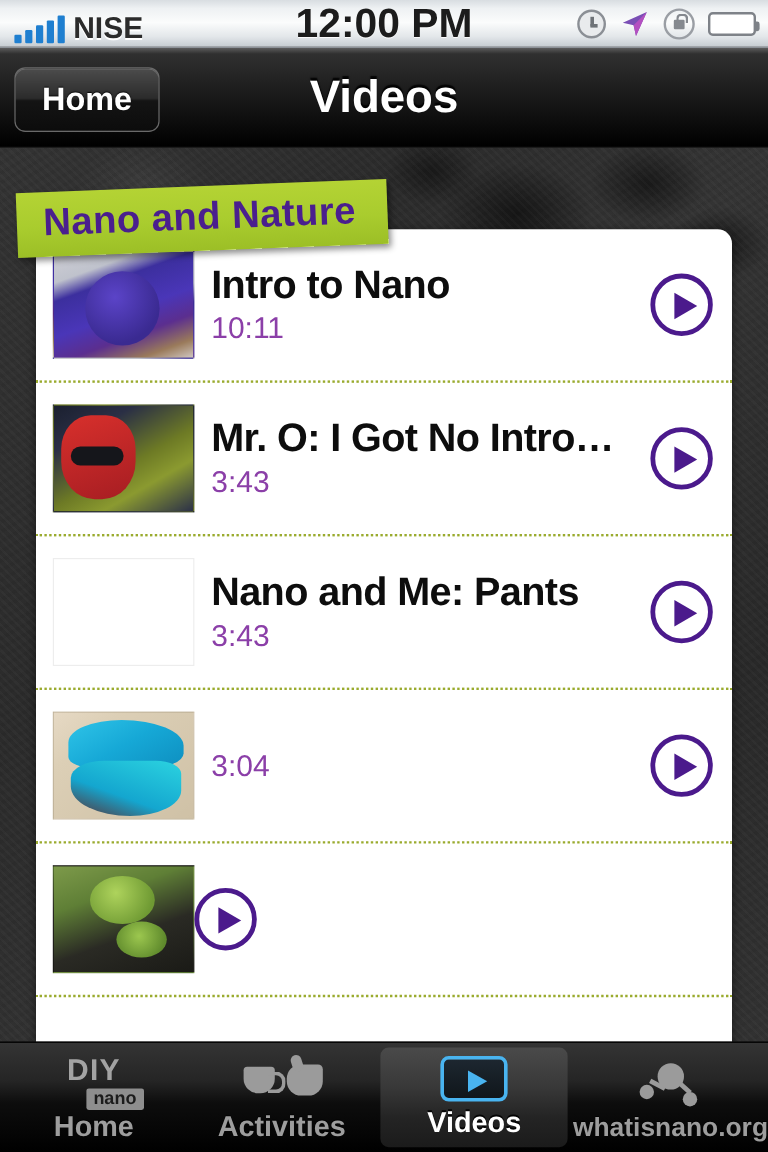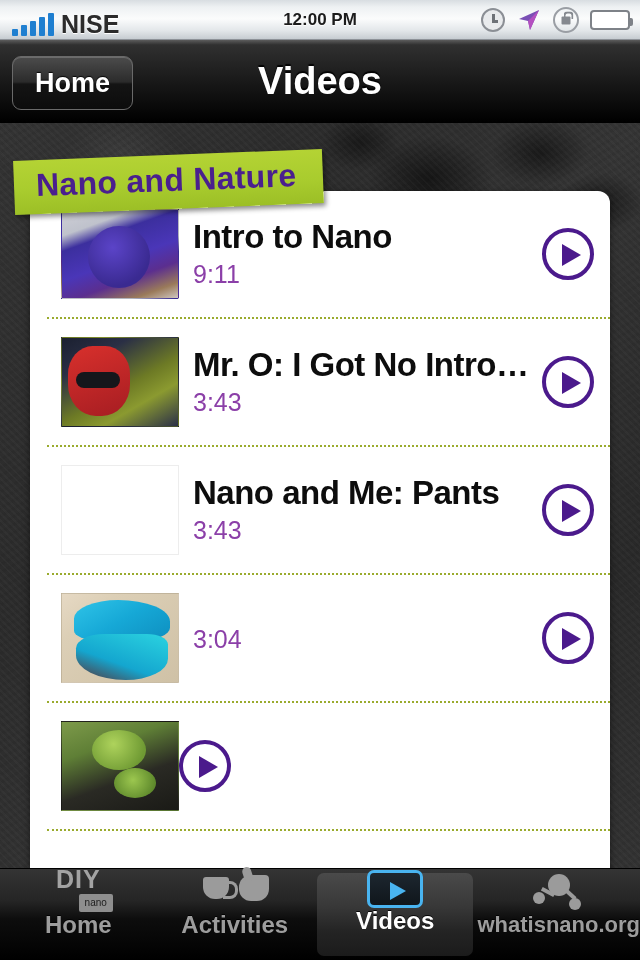--- a/index.html
+++ b/index.html
@@ -24,21 +24,21 @@
   .sig-bars i:nth-child(2){height:11px;}
   .sig-bars i:nth-child(3){height:15px;}
   .sig-bars i:nth-child(4){height:19px;}
   .sig-bars i:nth-child(5){height:23px;}
   .carrier{
     font-size:25px; font-weight:bold; color:#2b2b2b; letter-spacing:0px;
     line-height:24px; text-shadow:0 1px 0 #fff;
   }
   .sb-time{
     position:absolute; left:0; width:640px; text-align:center;
-    font-size:17px; font-weight:bold; color:#1c1c1c; text-shadow:0 1px 0 rgba(255,255,255,.85);
+    font-size:34px; font-weight:bold; color:#1c1c1c; text-shadow:0 1px 0 rgba(255,255,255,.85);
     line-height:40px;
   }
   .sb-right{ position:absolute; right:10px; top:0; height:40px; display:flex; align-items:center; gap:11px;}
   .icon-clock{ width:24px; height:24px; border-radius:50%; border:2.5px solid #8b8f95; position:relative; background:#e9ebed;}
   .icon-clock:before{ content:""; position:absolute; left:9px; top:4px; width:2.5px; height:8px; background:#6e7277;}
   .icon-clock:after{ content:""; position:absolute; left:9px; top:10px; width:6px; height:2.5px; background:#6e7277;}
   .icon-loc{ width:26px; height:26px; position:relative;}
   .icon-rotlock{ width:26px; height:26px; border-radius:50%; border:2.5px solid #9a9ea4; position:relative;}
   .icon-rotlock .lk{ position:absolute; left:50%; top:50%; transform:translate(-50%,-45%); width:9px; height:8px; background:#85898f; border-radius:1px;}
   .icon-rotlock .lk:before{ content:""; position:absolute; left:1.5px; top:-5px; width:6px; height:6px; border:2px solid #85898f; border-bottom:none; border-radius:4px 4px 0 0;}
@@ -104,21 +104,20 @@
     display:block; color:#4a1f8e; font-size:32px; font-weight:bold;
     letter-spacing:.3px; white-space:nowrap;
   }
 
   
   .card{
     position:absolute; left:30px; top:68px; width:580px; height:700px;
     background:#fff; border-radius:12px 12px 0 0;
     box-shadow:0 2px 7px rgba(0,0,0,.5);
     overflow:hidden;
-    padding-left:17px;
   }
   .video-row{
     position:relative; height:128px; display:flex; align-items:center;
     padding:0 16px 0 14px;
     border-bottom:2px dotted #9aab2e;
   }
   .thumb{
     width:118px; height:90px; flex:0 0 118px;
     background:#ddd; overflow:hidden; position:relative;
     border:1px solid rgba(0,0,0,.07);
@@ -167,37 +166,37 @@
 
   
   .tab-bar{
     position:absolute; bottom:0; left:0; width:640px; height:92px;
     background:linear-gradient(to bottom,#343434 0%,#252525 35%,#0d0d0d 55%,#000 100%);
     border-top:1px solid #000;
     display:flex;
   }
   .tab{
     flex:1 1 0; position:relative; display:flex; flex-direction:column;
-    align-items:center; justify-content:flex-end; padding-bottom:22px;
+    align-items:center; justify-content:flex-end; padding-bottom:7px;
   }
   .tab.selected{
     background:linear-gradient(to bottom,#4a4a4a 0%,#383838 40%,#242424 70%,#1b1b1b 100%);
     border-radius:7px; margin:4px 4px 4px 4px;
   }
   .tab-icon{ height:48px; display:flex; align-items:center; justify-content:center; }
   .tab-label{
     font-size:24px; font-weight:bold; color:#9d9d9d; line-height:26px;
     text-shadow:0 -1px 0 rgba(0,0,0,.9); white-space:nowrap;
   }
   .tab.selected .tab-label{ color:#fff; }
   .tab:last-child .tab-label{ font-size:22px; }
 
   .ic-diy{ text-align:center; color:#9a9a9a; }
   .ic-diy .d1{ font-size:25px; font-weight:bold; letter-spacing:1px; line-height:23px; color:#a3a3a3;}
-  .ic-diy .d2{ font-size:10px; font-weight:normal; background:#8e8e8e; color:#1c1c1c; padding:0 6px; border-radius:2px; line-height:18px; display:inline-block; margin-top:2px;margin-left:35px;}
+  .ic-diy .d2{ font-size:15px; font-weight:bold; background:#8e8e8e; color:#1c1c1c; padding:0 6px; border-radius:2px; line-height:18px; display:inline-block; margin-top:2px;margin-left:35px;}
   .ic-act{ position:relative; width:72px; height:40px;}
   .ic-act .cup{ position:absolute; left:4px; top:6px; width:26px; height:22px;
     background:#9b9b9b; border-radius:3px 3px 12px 12px;}
   .ic-act .cup:after{ content:""; position:absolute; right:-9px; top:4px; width:12px; height:12px;
     border:3px solid #9b9b9b; border-left:none; border-radius:0 8px 8px 0;}
   .ic-act .hand{ position:absolute; right:2px; top:4px; width:30px; height:26px;
     background:#9b9b9b; border-radius:12px 4px 12px 12px;}
   .ic-act .hand:before{ content:""; position:absolute; left:4px; top:-8px; width:9px; height:14px;
     background:#9b9b9b; border-radius:5px; transform:rotate(-18deg);}
   .ic-vid{ width:56px; height:38px; border:3px solid #49b4f0; border-radius:7px; position:relative;
@@ -252,21 +251,21 @@
   <div class="section-banner">
     <span>Nano and Nature</span>
   </div>
 
   <div class="card">
 
     <div class="video-row">
       <div class="thumb tb-face"></div>
       <div class="row-text">
         <div class="row-title">Intro to Nano</div>
-        <div class="row-dur">9:11</div>
+        <div class="row-dur">10:11</div>
       </div>
       <div class="play-btn"></div>
     </div>
 
     <div class="video-row">
       <div class="thumb tb-mro"></div>
       <div class="row-text">
         <div class="row-title">Mr. O: I Got No Intro…</div>
         <div class="row-dur">3:43</div>
       </div>

